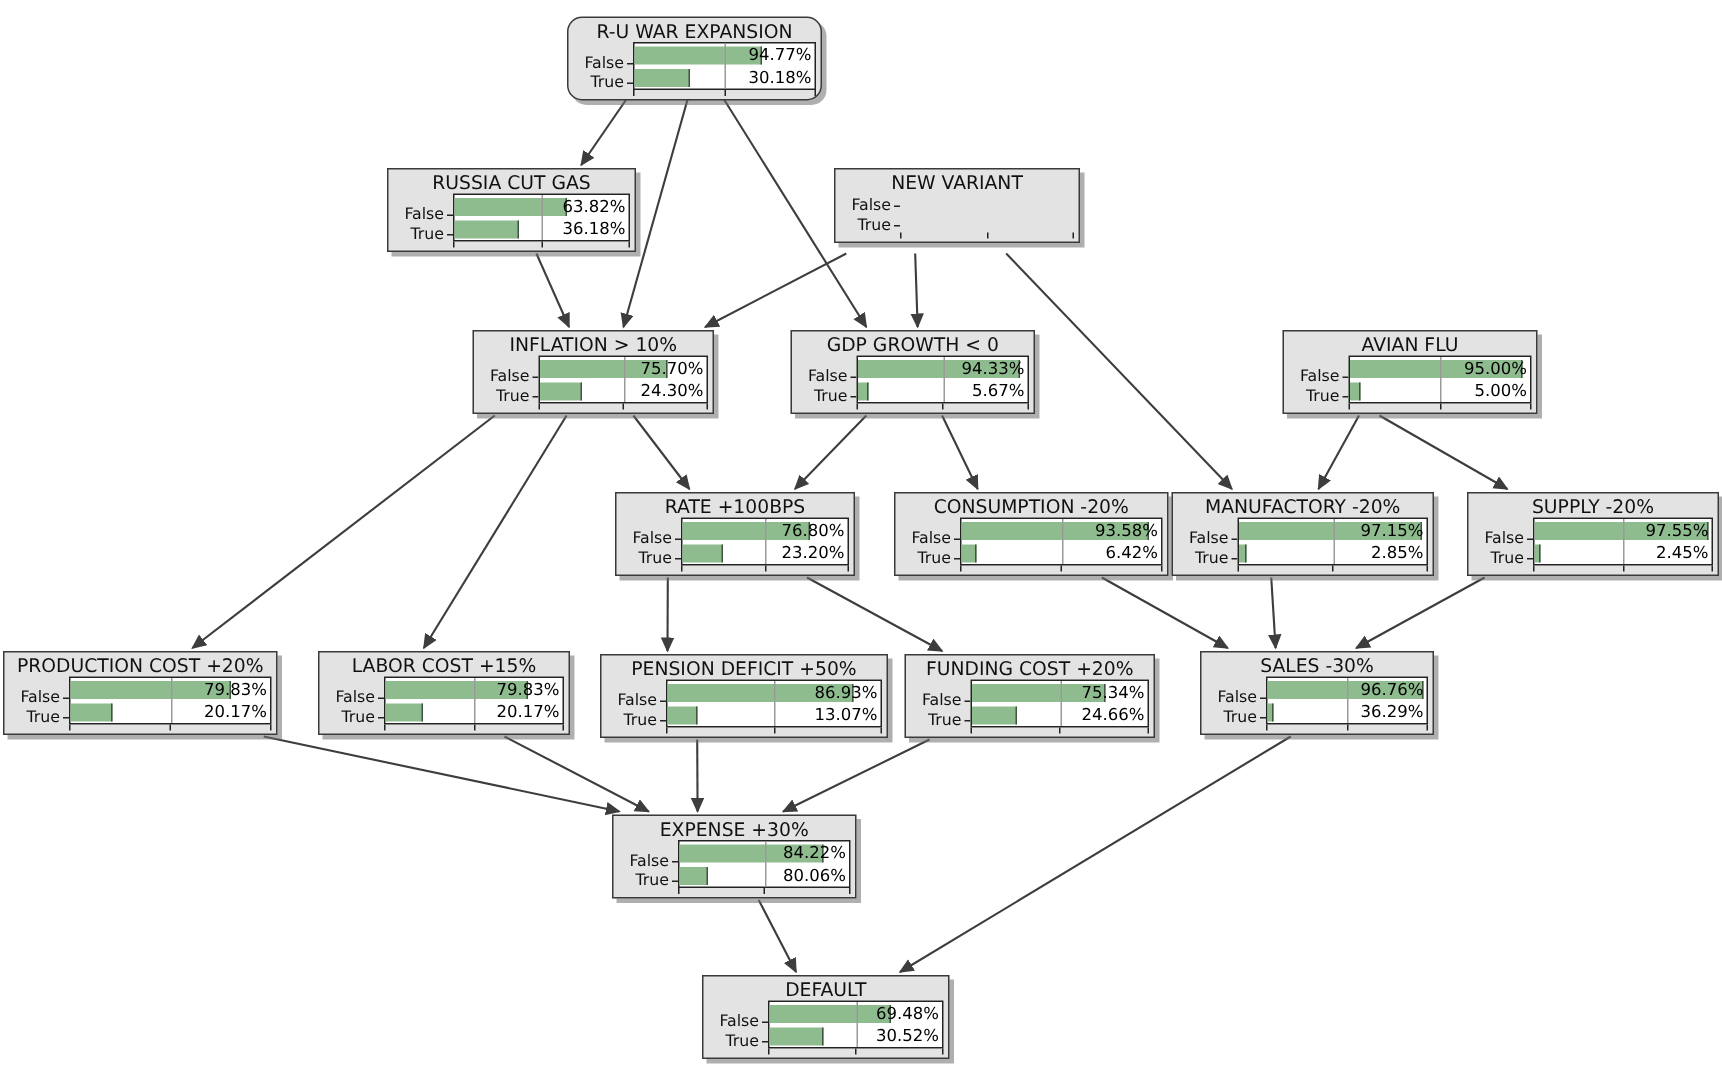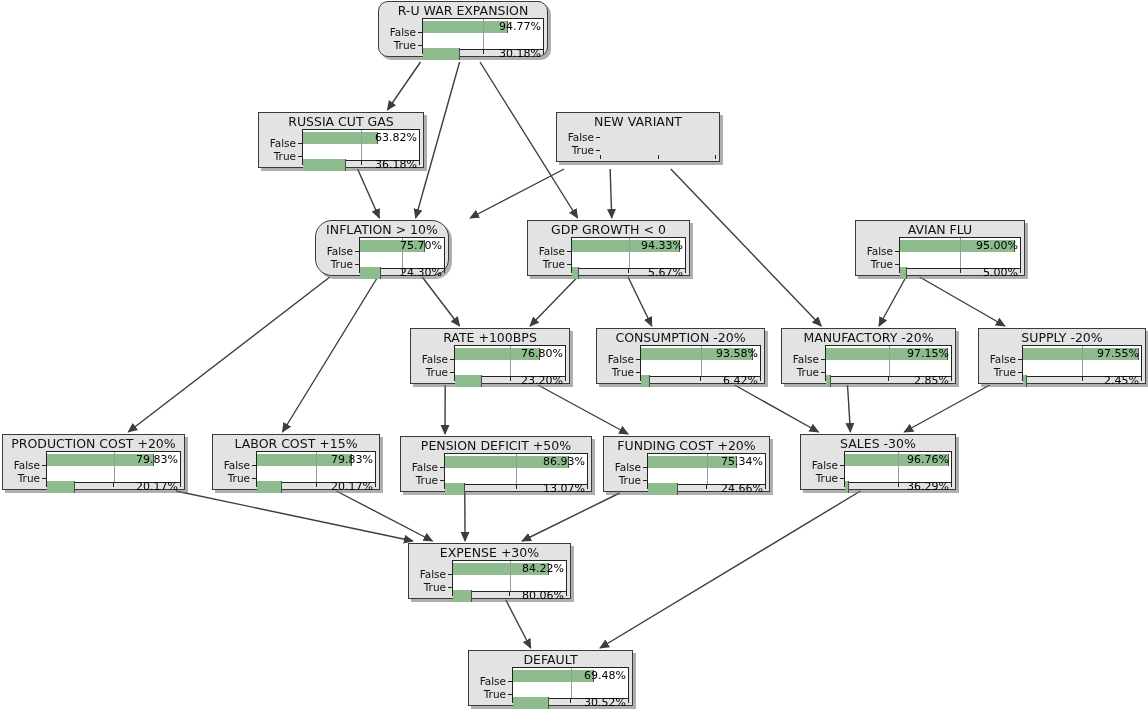--- a/index.html
+++ b/index.html
@@ -32,21 +32,21 @@
     display:flex;align-items:center;justify-content:flex-end;
   }
   .ylab::after{content:"";display:inline-block;width:4px;height:1px;background:#222;margin-left:2px;}
   .cwrap{flex:1 1 auto;min-width:0;}
   .chart{
     position:relative;background:#ffffff;
     border:1.2px solid #222;height:32px;box-sizing:border-box;
     padding:2px 0;
   }
   .row{position:relative;height:12px;margin:0;}
-  .row + .row{margin-top:15px;text-decoration:underline;}
+  .row + .row{margin-top:3px;text-decoration:underline;}
   .bar{
     position:absolute;left:0;top:0;height:100%;
     background:var(--bar,#8fbc8f);
     border-right:1px solid #40543f;z-index:0;
   }
   .pct{
     position:absolute;right:2px;top:0;z-index:2;
     font-size:11px;line-height:12px;color:#000;
   }
   .grid{
@@ -90,21 +90,21 @@
       <line x1="847.5" y1="385" x2="850.4" y2="432" stroke="#3d3d3d" stroke-width="1.4" marker-end="url(#arrow)"></line>
       <line x1="989.76" y1="385" x2="904.16" y2="432" stroke="#3d3d3d" stroke-width="1.4" marker-end="url(#arrow)"></line>
       <line x1="175.85" y1="491" x2="412.89" y2="541" stroke="#3d3d3d" stroke-width="1.4" marker-end="url(#arrow)"></line>
       <line x1="336.32" y1="491" x2="432.45" y2="541" stroke="#3d3d3d" stroke-width="1.4" marker-end="url(#arrow)"></line>
       <line x1="464.8" y1="493" x2="465.05" y2="541" stroke="#3d3d3d" stroke-width="1.4" marker-end="url(#arrow)"></line>
       <line x1="619.7" y1="493" x2="522.1" y2="541" stroke="#3d3d3d" stroke-width="1.4" marker-end="url(#arrow)"></line>
       <line x1="860.48" y1="491" x2="600" y2="648" stroke="#3d3d3d" stroke-width="1.4" marker-end="url(#arrow)"></line>
       <line x1="505.8" y1="600" x2="530.7" y2="648" stroke="#3d3d3d" stroke-width="1.4" marker-end="url(#arrow)"></line>
     </svg>
 
-  <div class="node" style="left: 378px; top: 1px; width: 170px; border-radius: 10px;">
+  <div class="node" style="left: 378px; top: 11px; width: 170px; border-radius: 10px;">
     <div class="ntitle">R-U WAR EXPANSION</div>
     <div class="nbody">
       <div class="ycol">
         <div class="ylab">False</div>
         <div class="ylab">True</div>
       </div>
       <div class="cwrap">
         <div class="chart">
           <div class="row">
               <div class="bar" style="width: 69.82%;"></div>
@@ -151,21 +151,21 @@
       <div class="ycol">
         <div class="ylab">False</div>
         <div class="ylab">True</div>
       </div>
       <div class="cwrap">
         <div class="xticks"></div>
       </div>
     </div>
   </div>
 
-  <div class="node" style="left: 315px; top: 220px; width: 134px; border-radius: 17px;">
+  <div class="node" style="left: 315px; top: 220px; width: 161px;">
     <div class="ntitle">INFLATION &gt; 10%</div>
     <div class="nbody">
       <div class="ycol">
         <div class="ylab">False</div>
         <div class="ylab">True</div>
       </div>
       <div class="cwrap">
         <div class="chart">
           <div class="row">
               <div class="bar" style="width: 75.7%;"></div>
@@ -247,21 +247,21 @@
               <div class="bar" style="width: 23.2%;"></div>
               <span class="pct">23.20%</span>
             </div>
           <div class="grid"></div>
         </div>
         <div class="xticks"></div>
       </div>
     </div>
   </div>
 
-  <div class="node" style="left: 596px; top: 328px; width: 169px;">
+  <div class="node" style="left: 596px; top: 328px; width: 183px;">
     <div class="ntitle">CONSUMPTION -20%</div>
     <div class="nbody">
       <div class="ycol">
         <div class="ylab">False</div>
         <div class="ylab">True</div>
       </div>
       <div class="cwrap">
         <div class="chart">
           <div class="row">
               <div class="bar" style="width: 93.58%;"></div>

